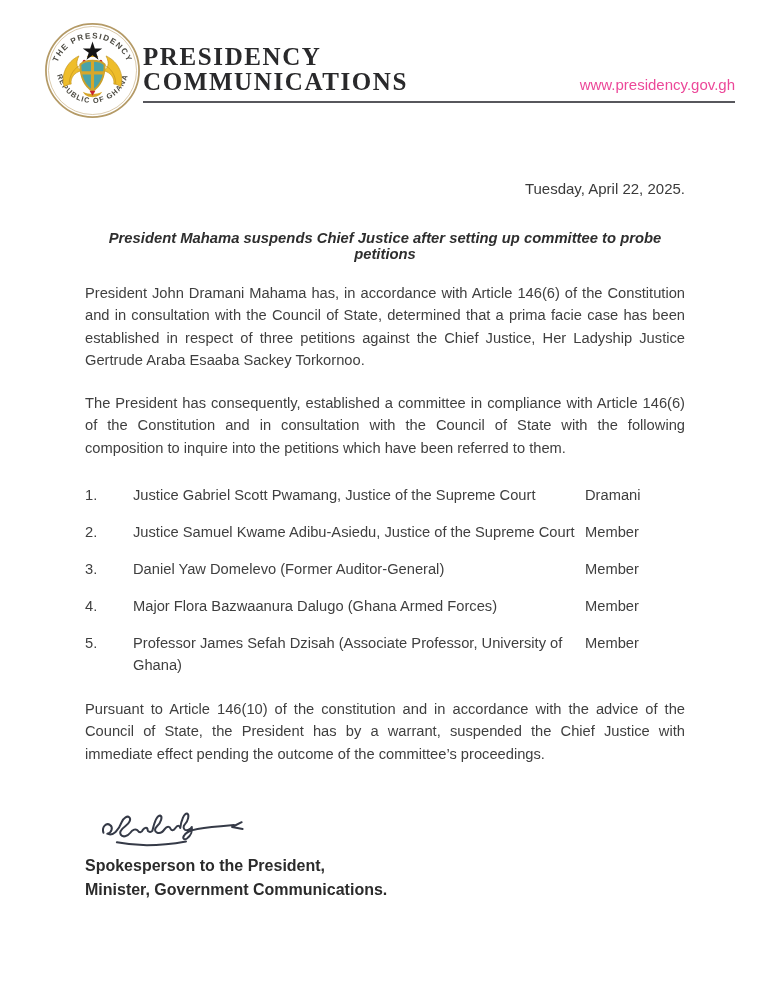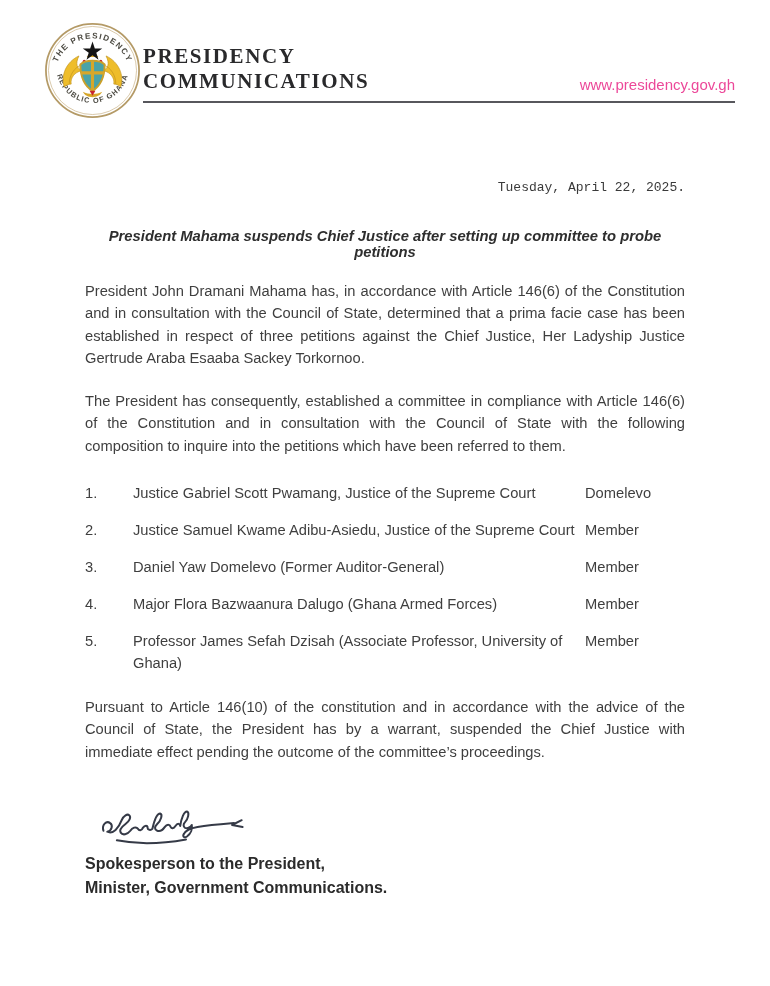--- a/index.html
+++ b/index.html
@@ -10,25 +10,25 @@
   }
   .header{position:relative;height:125px;}
   .seal{position:absolute;left:44px;top:22px;width:97px;height:97px;}
   .header-right{
     position:absolute;left:143px;right:35px;top:44px;
     display:flex;justify-content:space-between;align-items:flex-end;
     border-bottom:2px solid #57575c;padding-bottom:7px;
   }
   .org-name{
     font-family:"Liberation Serif", serif;font-weight:bold;
-    font-size:21px;line-height:25px;letter-spacing:1.6px;color:#29292b;
+    font-size:25px;line-height:25px;letter-spacing:1.6px;color:#29292b;
   }
   .website{font-size:15px;color:#ec4899;padding-bottom:1px;}
   .content{margin-left:85px;width:600px;}
-  .date{margin-top:55px;text-align:right;font-size:13px;color:#3a3a3a;font-family:Liberation Mono, monospace;}
+  .date{margin-top:55px;text-align:right;font-size:15px;color:#3a3a3a;}
   .doc-title{margin-top:33px;text-align:center;font-weight:bold;font-size:14.8px;color:#2e2e2e;font-style:italic;}
   .para{margin-top:21px;text-align:justify;font-size:14.7px;line-height:22.3px;}
   .committee{margin-top:25px;font-size:14.7px;line-height:22px;}
   .c-row{display:flex;margin-bottom:15px;}
   .c-row:last-child{margin-bottom:0;}
   .c-num{width:48px;flex:0 0 48px;}
   .c-name{width:452px;flex:0 0 452px;padding-right:6px;box-sizing:border-box;}
   .c-role{flex:1;}
   .closing{margin-top:22px;}
   .signature{margin-top:38px;margin-left:14px;width:150px;height:48px;display:block;}
@@ -93,21 +93,21 @@
   <div class="doc-title">President Mahama suspends Chief Justice after setting up committee to probe petitions</div>
 
   <p class="para" style="margin-top:20px">President John Dramani Mahama has, in accordance with Article 146(6) of the Constitution and in consultation with the Council of State, determined that a prima facie case has been established in respect of three petitions against the Chief Justice, Her Ladyship Justice Gertrude Araba Esaaba Sackey Torkornoo.</p>
 
   <p class="para">The President has consequently, established a committee in compliance with Article 146(6) of the Constitution and in consultation with the Council of State with the following composition to inquire into the petitions which have been referred to them.</p>
 
   <div class="committee">
     <div class="c-row">
       <span class="c-num">1.</span>
       <span class="c-name">Justice Gabriel Scott Pwamang, Justice of the Supreme Court</span>
-      <span class="c-role">Domelevo</span>
+      <span class="c-role">Dramani</span>
     </div>
     <div class="c-row">
       <span class="c-num">2.</span>
       <span class="c-name">Justice Samuel Kwame Adibu-Asiedu, Justice of the Supreme Court</span>
       <span class="c-role">Member</span>
     </div>
     <div class="c-row">
       <span class="c-num">3.</span>
       <span class="c-name">Daniel Yaw Domelevo (Former Auditor-General)</span>
       <span class="c-role">Member</span>

